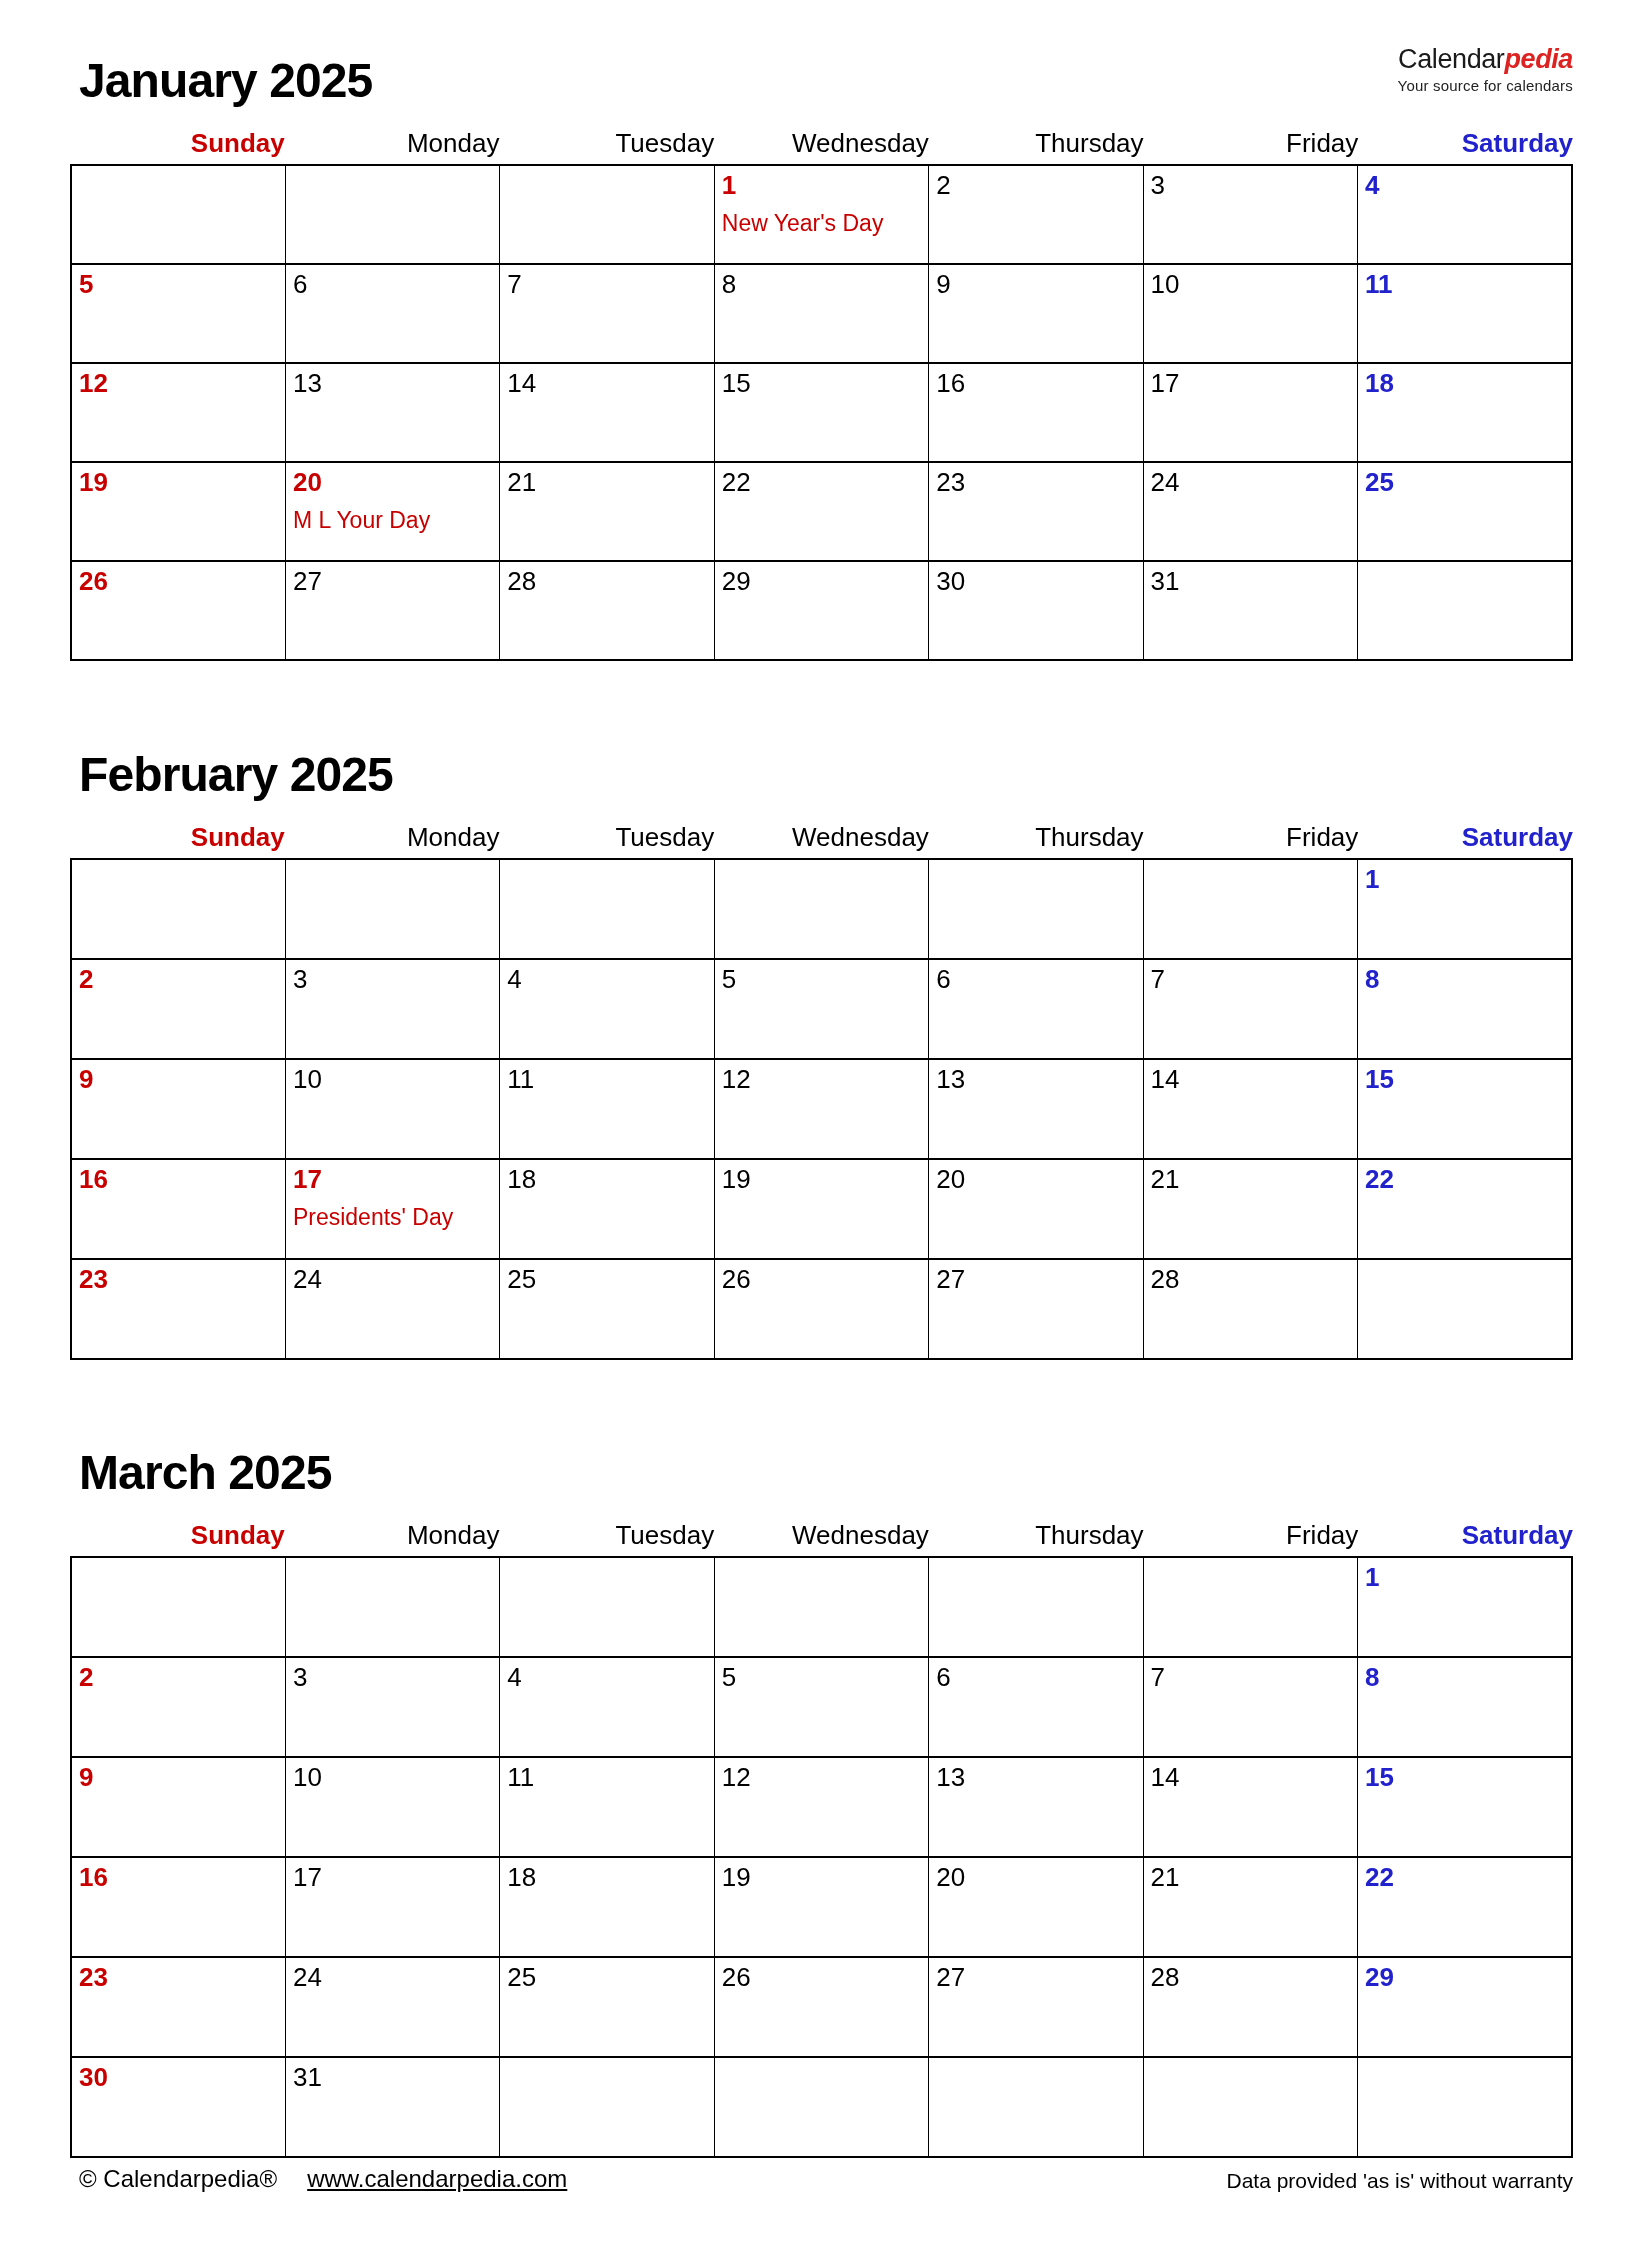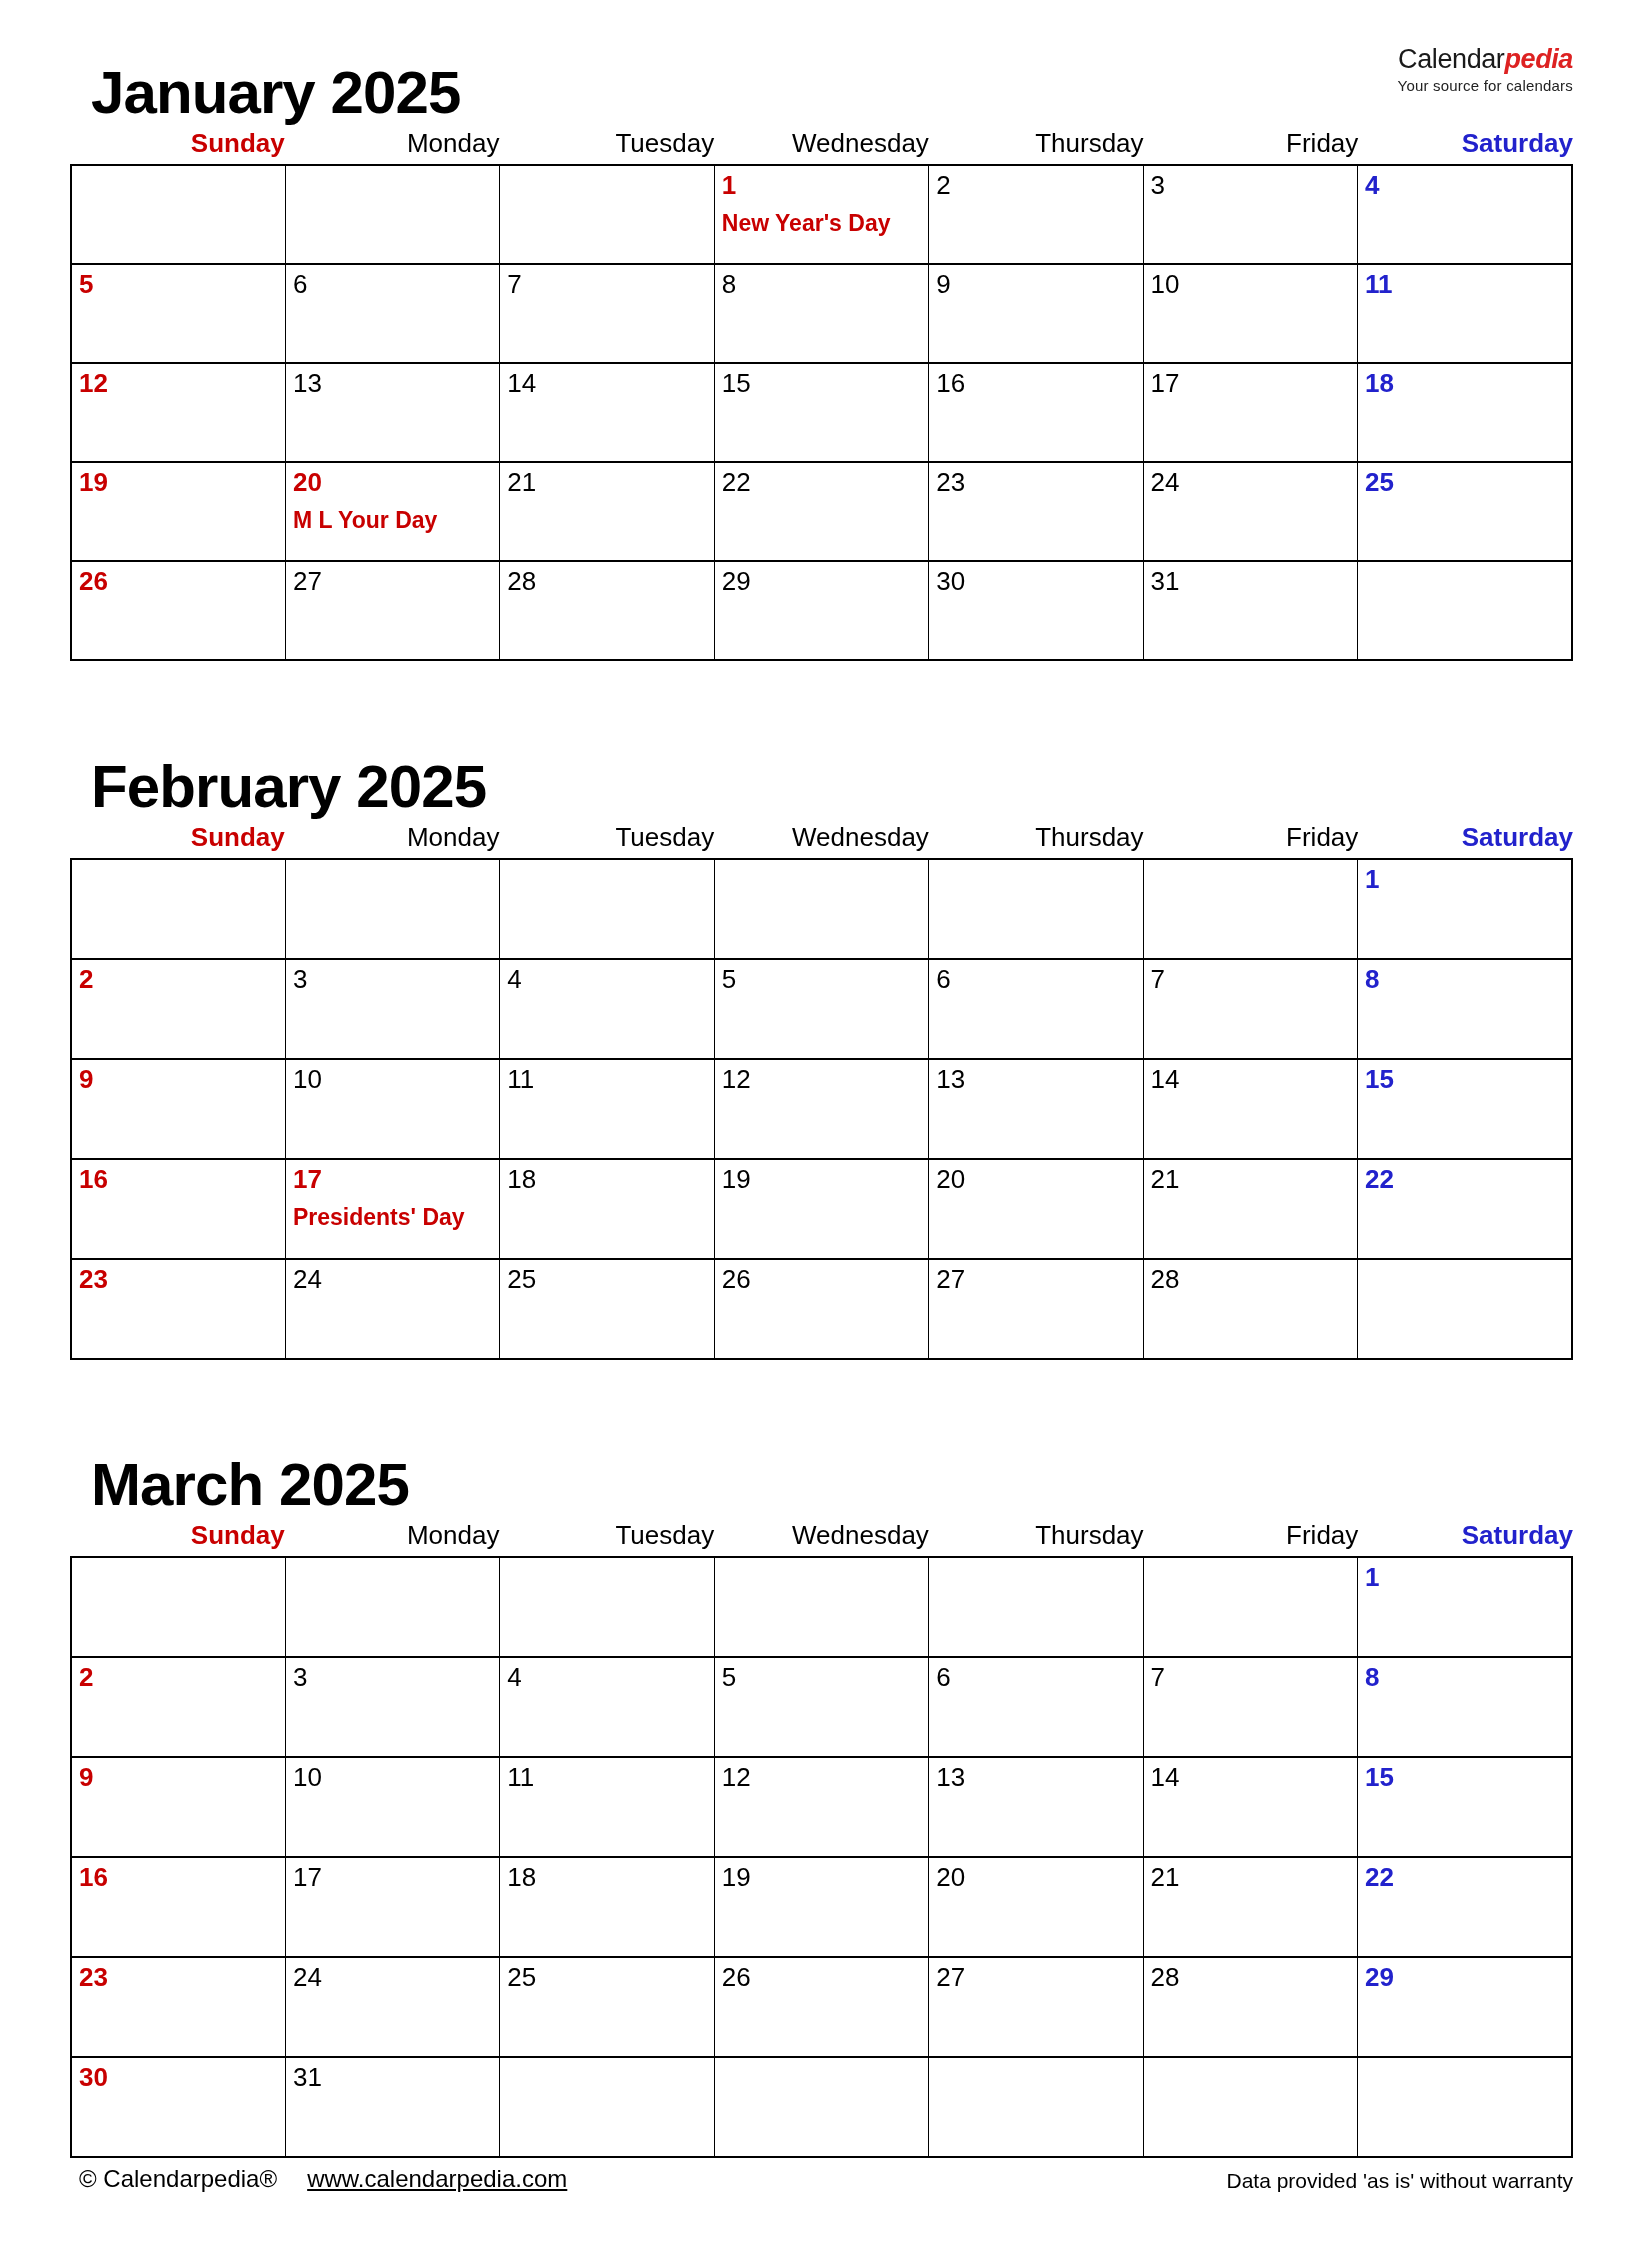--- a/index.html
+++ b/index.html
@@ -12,22 +12,22 @@
   }
   
   .logo{position:absolute;top:44px;right:72px;text-align:right;}
   .logo-line{font-size:27px;line-height:30px;color:#1a1a1a;letter-spacing:-0.4px;}
   .logo-line .pedia{color:var(--logo-red);font-weight:bold;font-style:italic;}
   .logo .tagline{font-size:15px;line-height:16px;margin-top:3.5px;color:#222;letter-spacing:0.2px;}
   
   .month{position:absolute;left:0;width:1645px;}
   #m0{top:50px;} #m1{top:744px;} #m2{top:1442px;}
   .month-title{
-    position:absolute;left:79px;top:0;margin:12px;
-    font-size:60px;line-height:61px;font-weight:bold;letter-spacing:-0.9px;
+    position:absolute;left:79px;top:0;margin:0;
+    font-size:48px;line-height:61px;font-weight:bold;letter-spacing:-0.9px;
   }
   .weekday-row{
     position:absolute;left:70px;top:72px;width:1503px;height:39px;
     display:flex;align-items:flex-end;
   }
   .weekday{flex:1 1 0;text-align:right;font-size:26px;line-height:35px;}
   .weekday.red{color:var(--red);font-weight:bold;}
   .weekday.blue{color:var(--blue);font-weight:bold;}
   
   table.cal{
@@ -39,21 +39,21 @@
     border-left:1.8px solid #000;border-right:1.8px solid #000;
     border-top:2.6px solid #000;border-bottom:2.6px solid #000;
     padding:0;vertical-align:top;
   }
   #m0 td{height:97px;} #m1 td{height:98px;} #m2 td{height:98px;}
   .cellpad{padding:2.6px 3.5px 0 7px;}
   .daynum{font-size:26px;line-height:32px;}
   .daynum.red{color:var(--red);font-weight:bold;}
   .daynum.blue{color:var(--blue);font-weight:bold;}
   .daynum.black{color:#000;font-weight:normal;}
-  .holiday{font-size:23px;line-height:26px;font-weight:bold;color:var(--red);margin-top:9.7px;}
+  .holiday{font-size:23px;line-height:26px;font-weight:normal;color:var(--red);margin-top:9.7px;}
   
   .footer-left{position:absolute;left:79px;top:2166px;font-size:24px;line-height:26px;}
   .footer-left .url{margin-left:30px;text-decoration:underline;}
   .footer-right{position:absolute;right:72px;top:2170px;font-size:21px;line-height:21px;}
 </style>
 </head>
 <body>
 
 <div class="logo">
   <div class="logo-line"><span>Calendar</span><span class="pedia">pedia</span></div>

